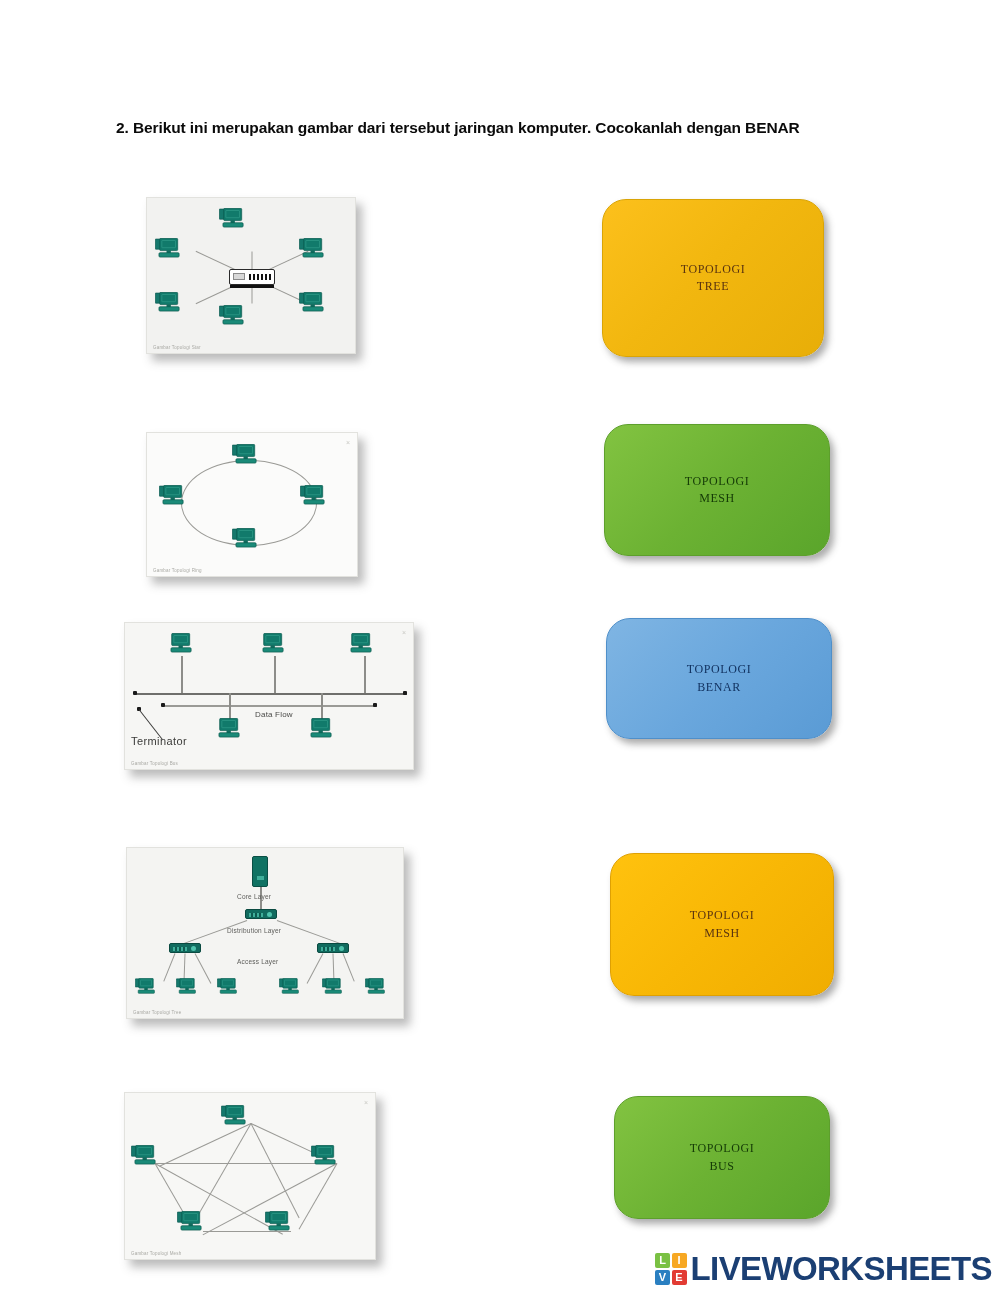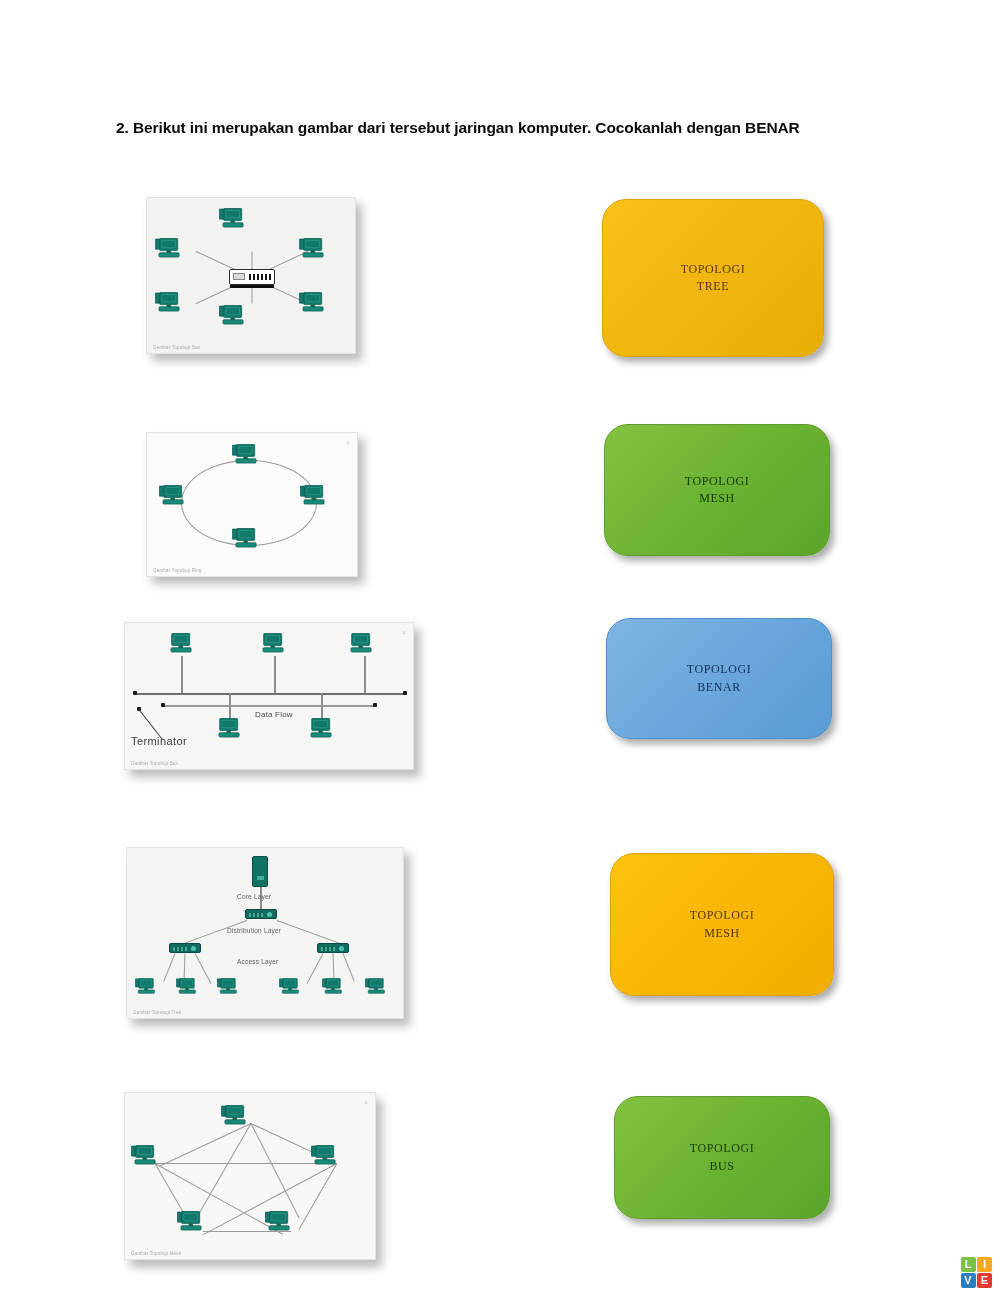--- a/index.html
+++ b/index.html
@@ -565,13 +565,14 @@
   <span class="l2">BUS</span>
 </div>
 
 <div class="logo">
   <div class="logo-tiles">
     <span class="t-l">L</span>
     <span class="t-i">I</span>
     <span class="t-v">V</span>
     <span class="t-e">E</span>
   </div>
+  <span class="logo-word">LIVEWORKSHEETS</span>
 </div>
 
 </body></html>

